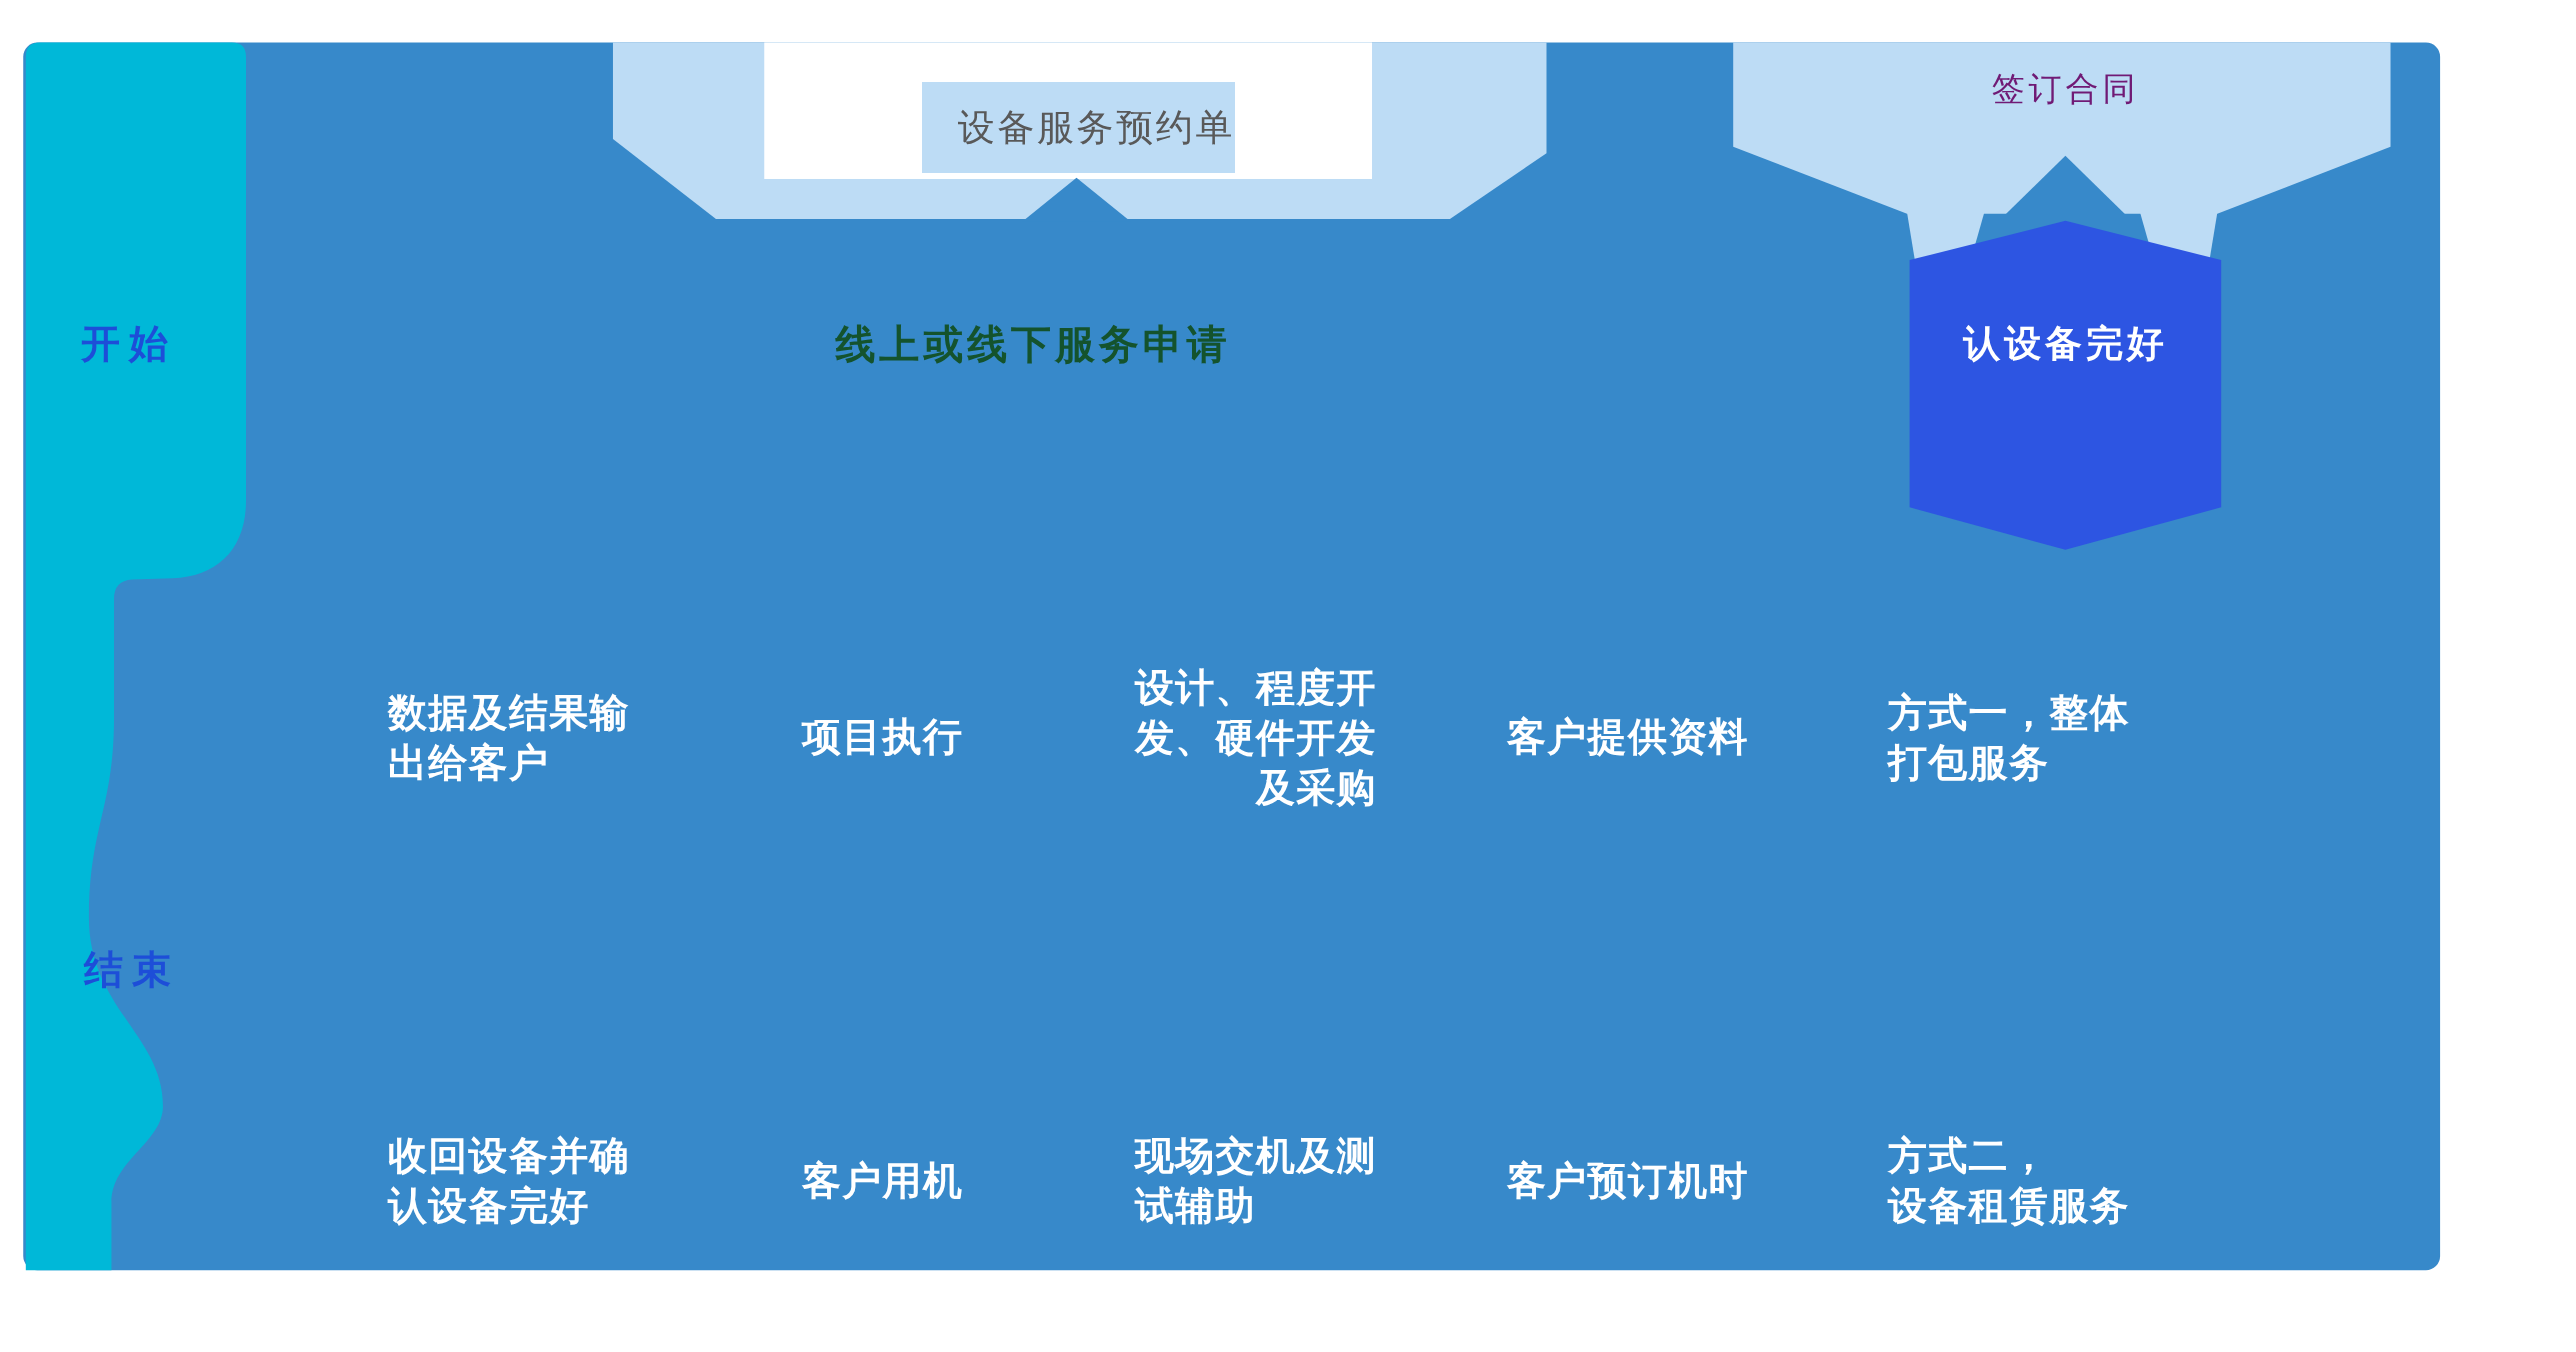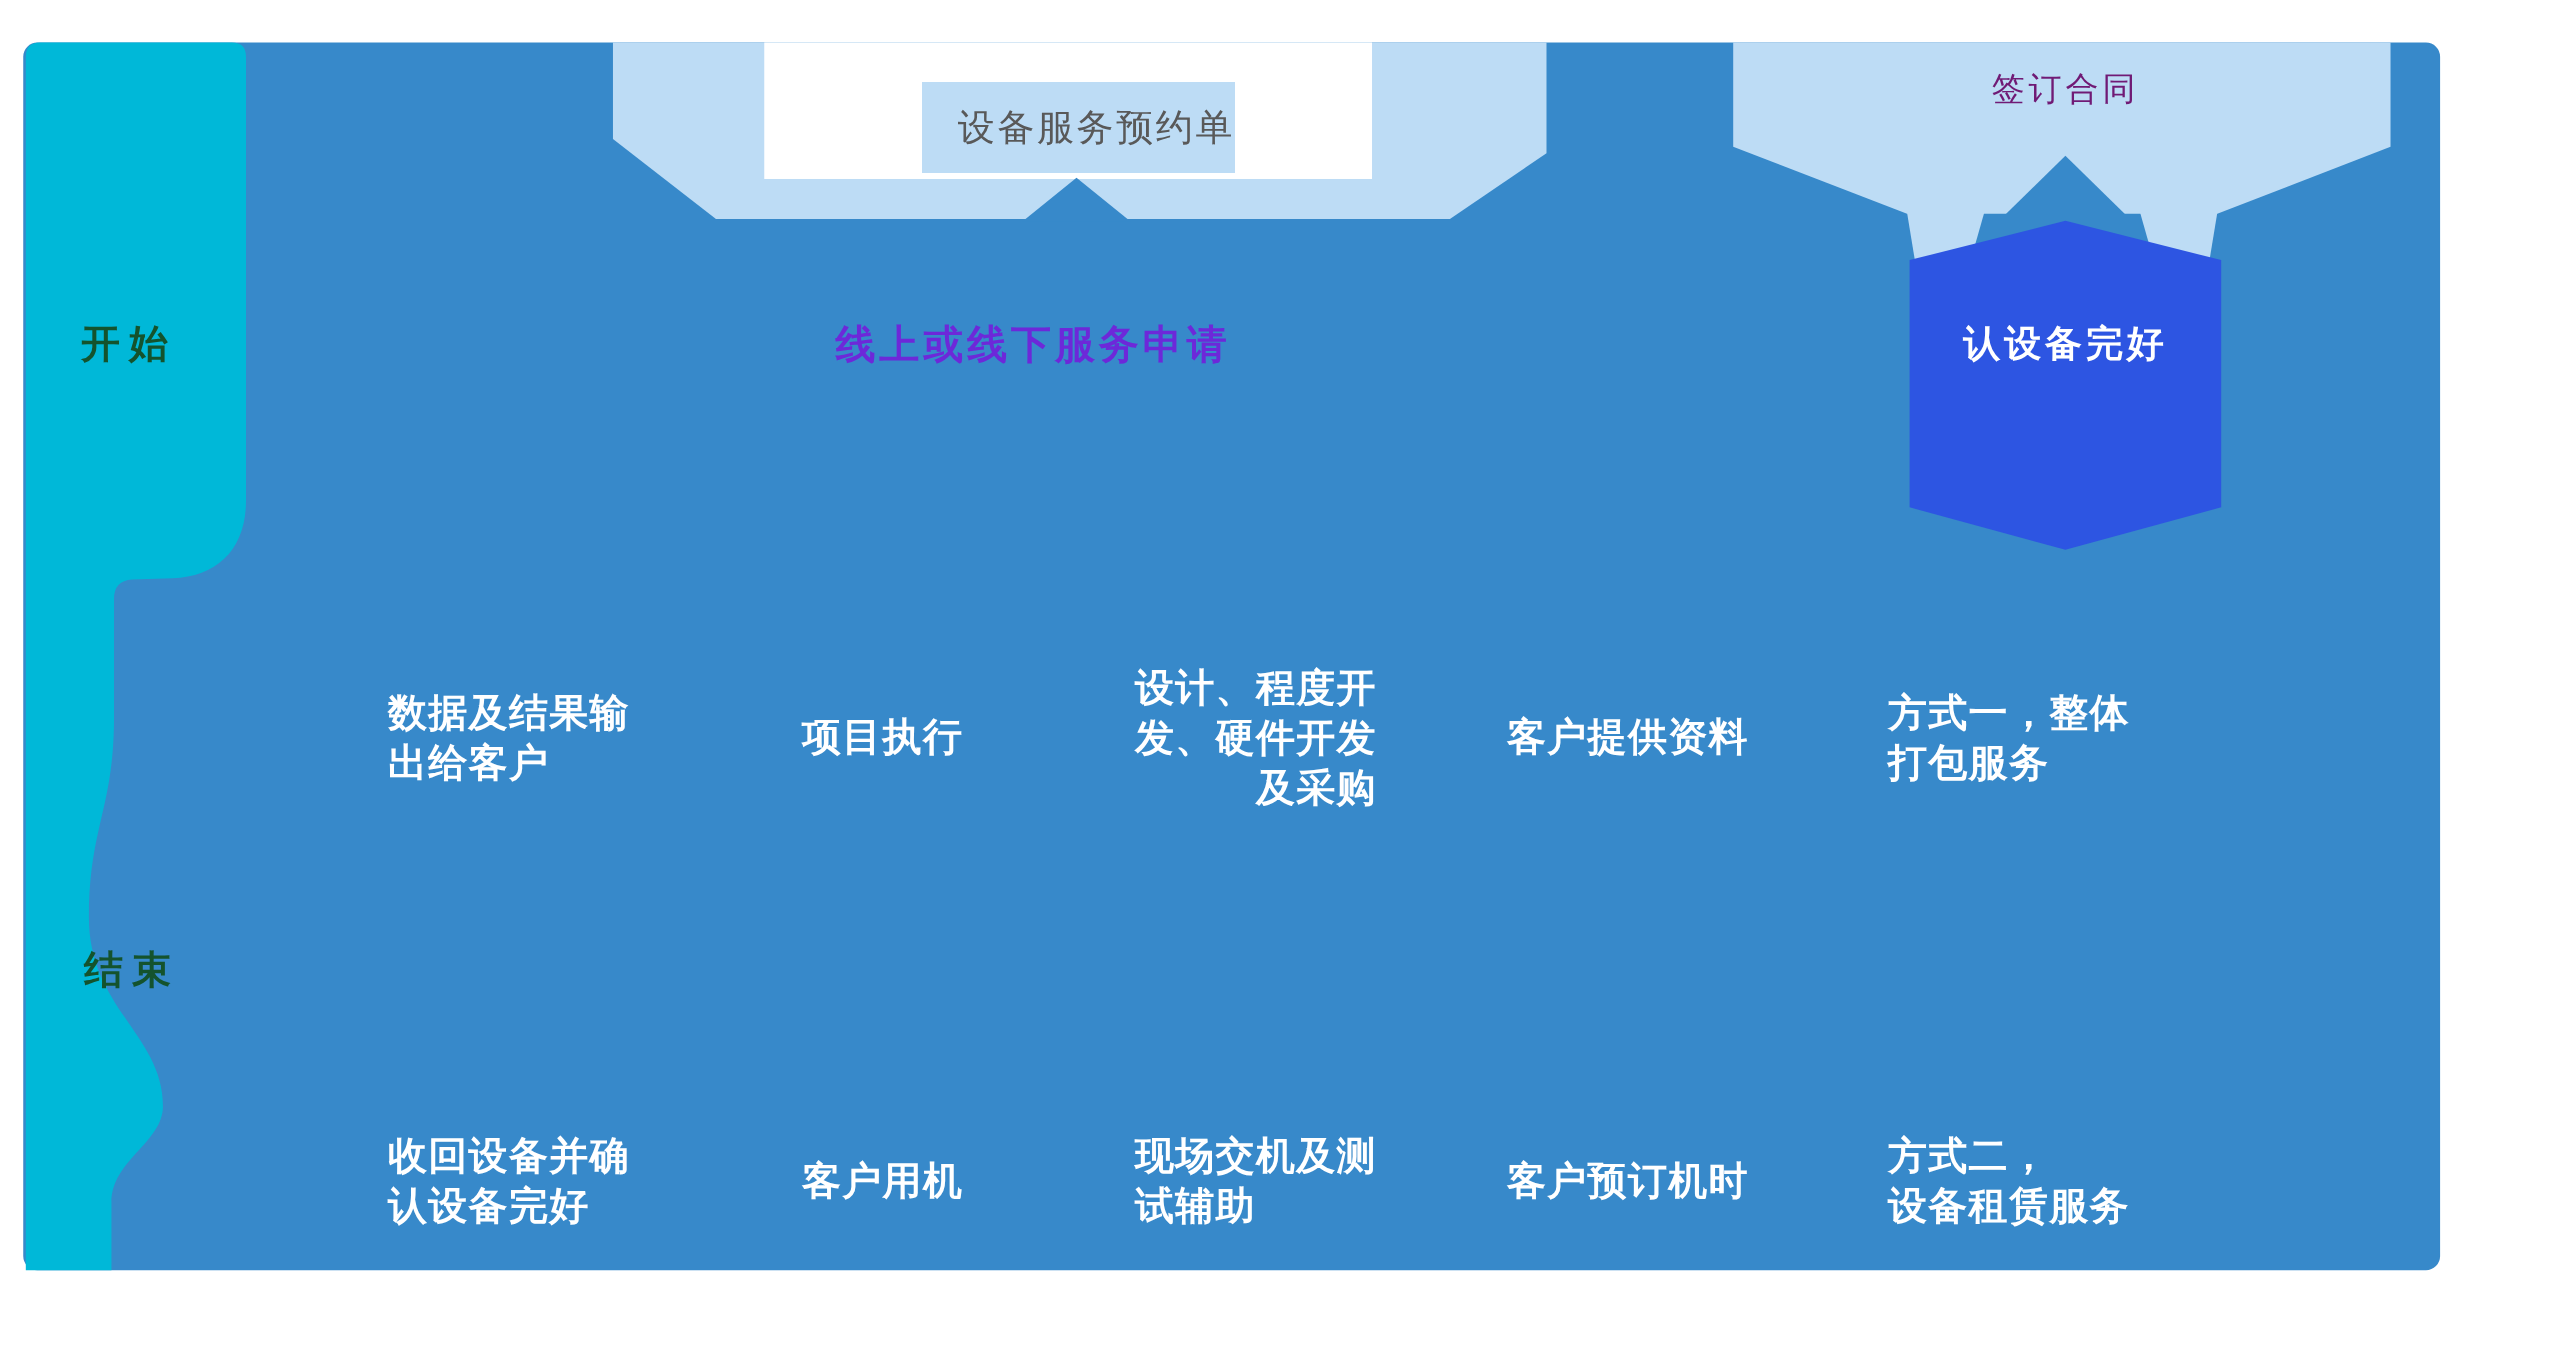--- a/index.html
+++ b/index.html
@@ -1,21 +1,21 @@
 <!DOCTYPE html>
 <html style="font-size:10.3px"><head>
 <meta charset="utf-8">
 <style>
   html,body{margin:0;padding:0;background:#ffffff;}
   body{font-family:"Liberation Sans","DejaVu Sans",sans-serif;}
   .stage{position:relative;width:2576px;height:1352px;background:#ffffff;overflow:hidden;}
   .stage svg{position:absolute;left:0;top:0;}
   .txt{position:absolute;white-space:nowrap;}
-  .lane-label{font-size:39px;font-weight:bold;color:#14532d;letter-spacing:9px;}
-  .hero-label{font-size:40px;font-weight:bold;color:#6d28d9;letter-spacing:3.9px;text-align:center;}
+  .lane-label{font-size:39px;font-weight:bold;color:#1d4ed8;letter-spacing:9px;}
+  .hero-label{font-size:40px;font-weight:bold;color:#14532d;letter-spacing:3.9px;text-align:center;}
   .review-label{font-size:37px;font-weight:bold;color:#ffffff;letter-spacing:3.9px;text-align:center;}
   .contract-label{font-size:33px;color:#701a75;letter-spacing:3.9px;text-align:center;}
   .form-box{position:absolute;left:922px;top:82px;width:313px;height:91px;
             background:#bddcf5;display:flex;align-items:center;justify-content:flex-end;}
   .form-box .inner{font-size:37px;color:#595959;letter-spacing:2.6px;}
   .step{position:absolute;font-size:39px;font-weight:bold;color:#ffffff;line-height:50px;letter-spacing:1.3px;}
   .step div{white-space:nowrap;}
 </style>
 </head>
 <body>

